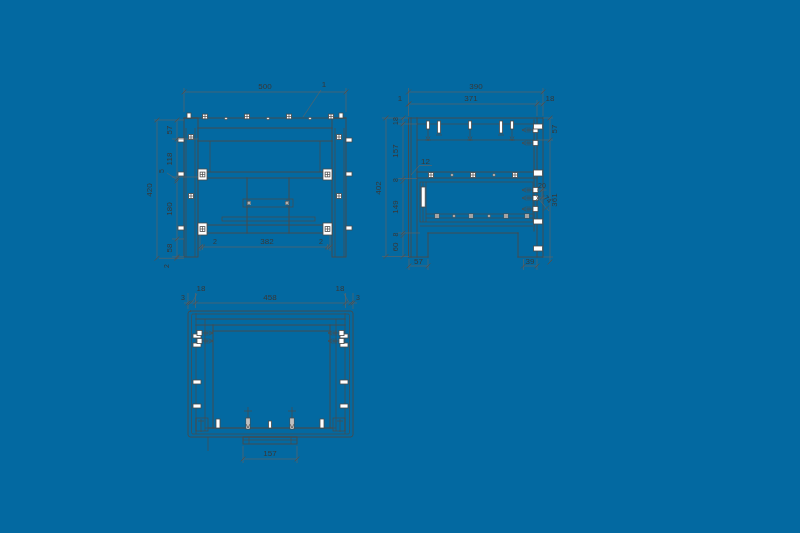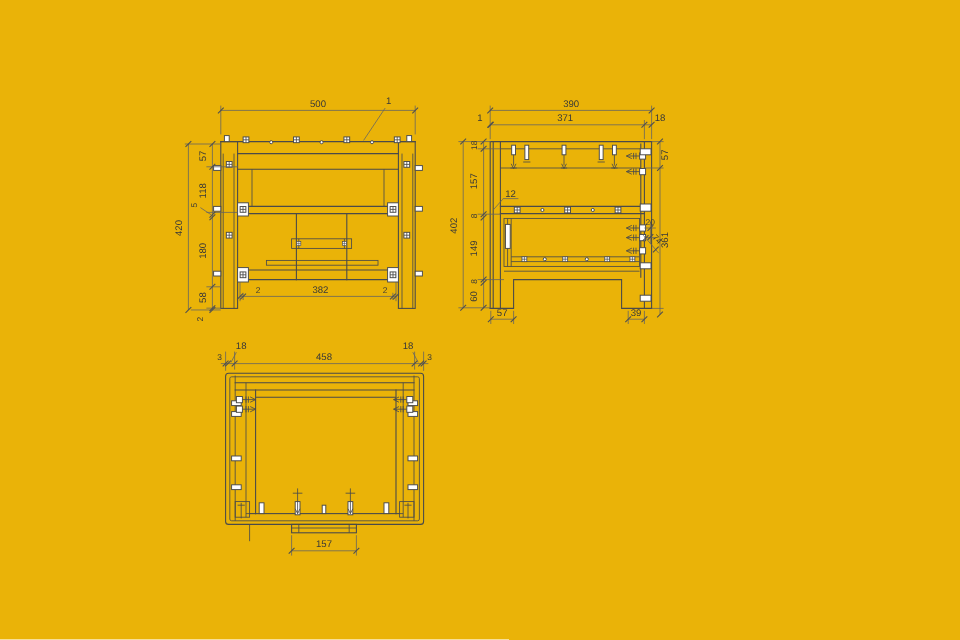--- a/index.html
+++ b/index.html
@@ -1,16 +1,16 @@
 <!DOCTYPE html>
 <html><head>
 <meta charset="utf-8">
 <style>
   html,body{margin:0;padding:0;background:#ffffff;}
-  .stage{position:relative;width:800px;height:533px;background:#eab308;overflow:hidden;
+  .stage{position:relative;width:800px;height:533px;background:#0369a1;overflow:hidden;
          font-family:"Liberation Sans",sans-serif;text-align:center;}
   svg text{font-family:"Liberation Sans",sans-serif;font-size:8px;fill:#383838;}
   svg text.sm{font-size:7px;}
   .g{stroke:#4a4a4a;stroke-width:.9;fill:none;stroke-linecap:square;}
   .g2{stroke:#4a4a4a;stroke-width:.7;fill:none;}
   .w{fill:#ffffff;stroke:#4a4a4a;stroke-width:.8;}
   .d{stroke:#636363;stroke-width:.65;fill:none;}
 </style>
 </head>
 <body>

